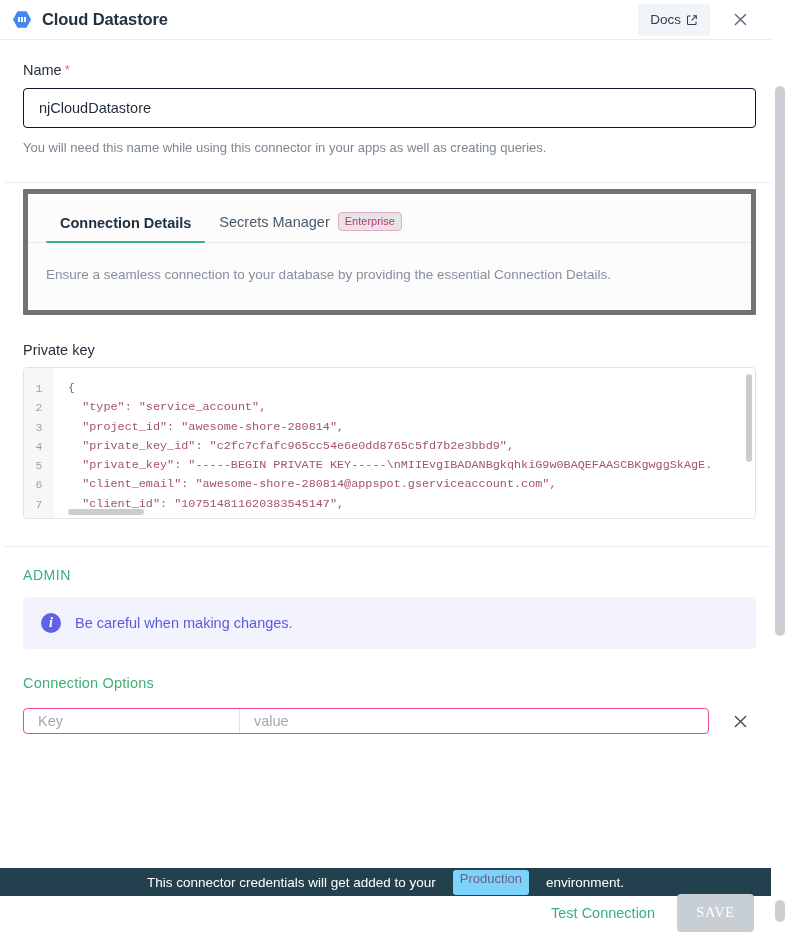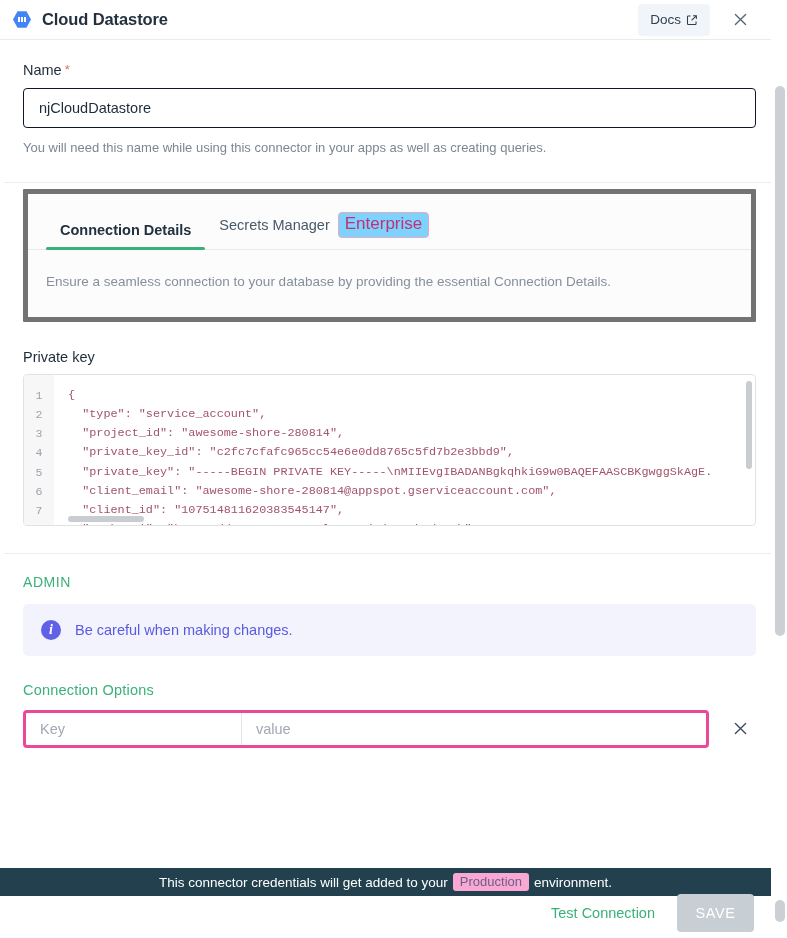--- a/index.html
+++ b/index.html
@@ -195,24 +195,24 @@
   }
   .tab.active::after {
     content: "";
     position: absolute;
     left: 0; right: 0; bottom: -1px;
     height: 2.5px;
     background: #39b178;
     border-radius: 2px;
   }
   .ent-badge {
-    font-size: 17px;
+    font-size: 11px;
     color: #c2307a;
     border: 1px solid #e7a7c6;
-    background: #7dd3fc;
+    background: #e5e5e5;
     border-radius: 4px;
     padding: 2px 6px 3px 6px;
     font-weight: 400;
     line-height: 1.1;
   }
   .tab-body {
     padding: 24px 18px 28px 18px;
     font-size: 13.5px;
     color: #85909c;
   }
@@ -320,24 +320,24 @@
   }
   .kv-row {
     margin: 12px 19px 0 19px;
     display: flex;
     align-items: center;
     gap: 0;
   }
   .kv-inputs {
     display: flex;
     flex: 0 0 686px;
-    border: 3px solid #ec4899;
-    border-radius: 4px;
-    overflow: hidden;
-    height: 38px;
+    border: 1px solid #ec4899;
+    border-radius: 4px;
+    overflow: hidden;
+    height: 26px;
     background: #ffffff;
   }
   .kv-inputs input {
     border: none;
     outline: none;
     height: 100%;
     font-size: 14.5px;
     padding: 0 14px;
     font-family: "Liberation Sans", sans-serif;
     color: #1f2b3a;
@@ -363,25 +363,25 @@
     height: 28px;
     background: #22404e;
     display: flex;
     align-items: center;
     justify-content: center;
     gap: 0;
     font-size: 13.5px;
     color: #ffffff;
   }
   .env-badge {
-    background: #f9a8d4;
+    background: #7dd3fc;
     color: #6d5f86;
     border-radius: 3px;
-    padding: 2px 7px 3px 7px;
-    margin: 0 5px;
+    padding: 2px 7px 10px 7px;
+    margin: 0 17px;
     font-size: 13px;
     line-height: 1;
   }
 
   
   .footer {
     position: absolute;
     left: 0;
     top: 896px;
     width: 771px;
@@ -402,21 +402,21 @@
   }
   .save-btn {
     width: 77px;
     height: 38px;
     background: #c7ced4;
     color: #ffffff;
     border: none;
     border-radius: 4px;
     font-size: 14.5px;
     letter-spacing: 0.6px;
-    font-family: Liberation Sans, sans-serif;
+    font-family: Liberation Serif, serif;
     cursor: default;
     display: flex; align-items: center; justify-content: center;
   }
 
   
   .page-scrollbar {
     position: absolute;
     right: 0; top: 40px;
     width: 16px;
     height: 828px;

